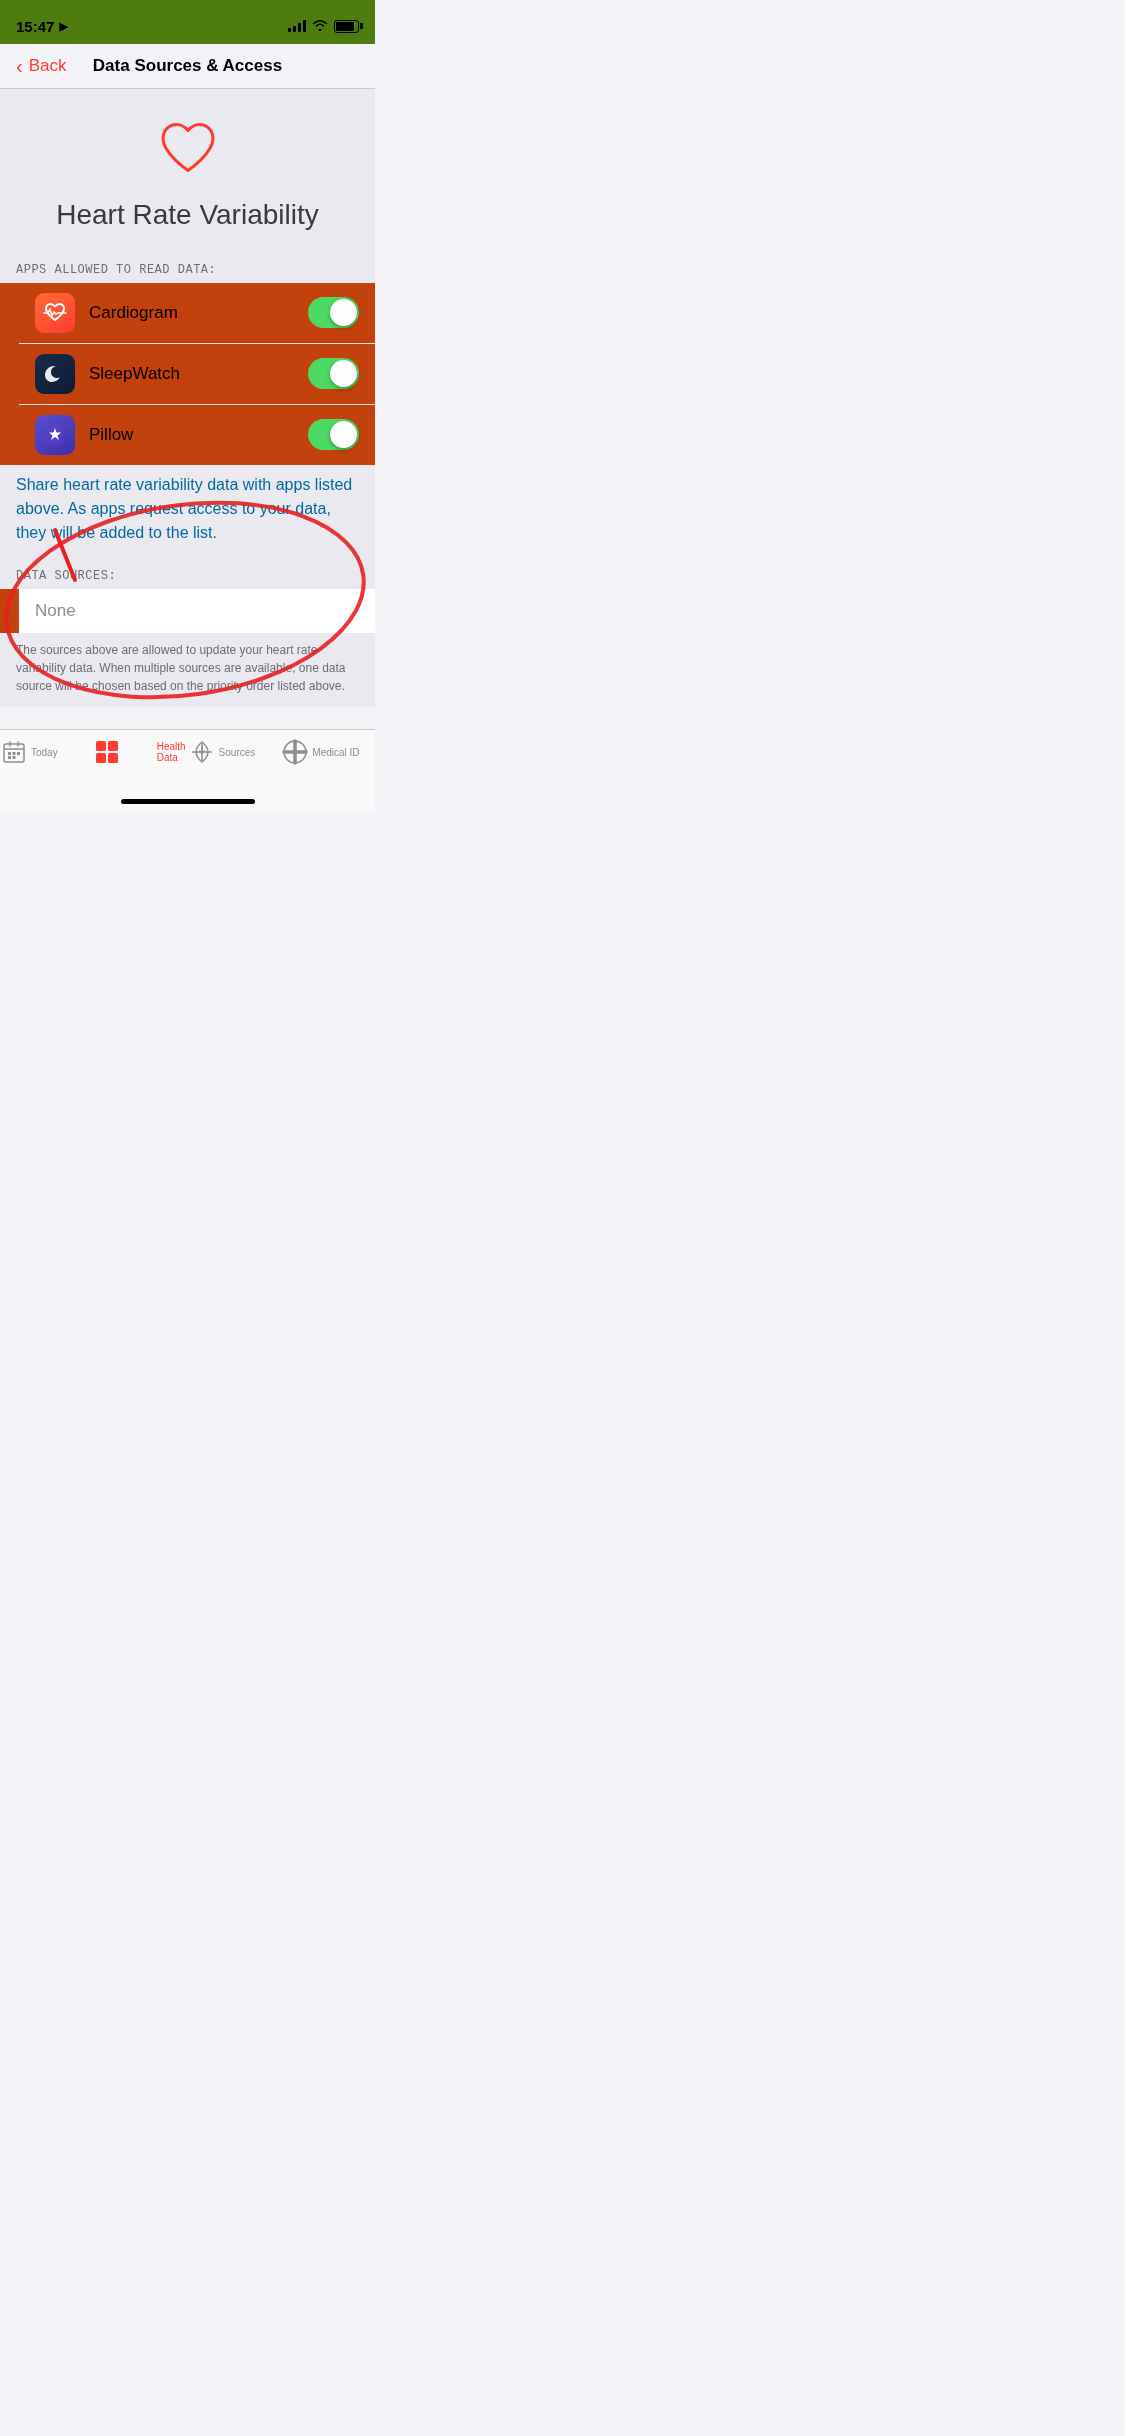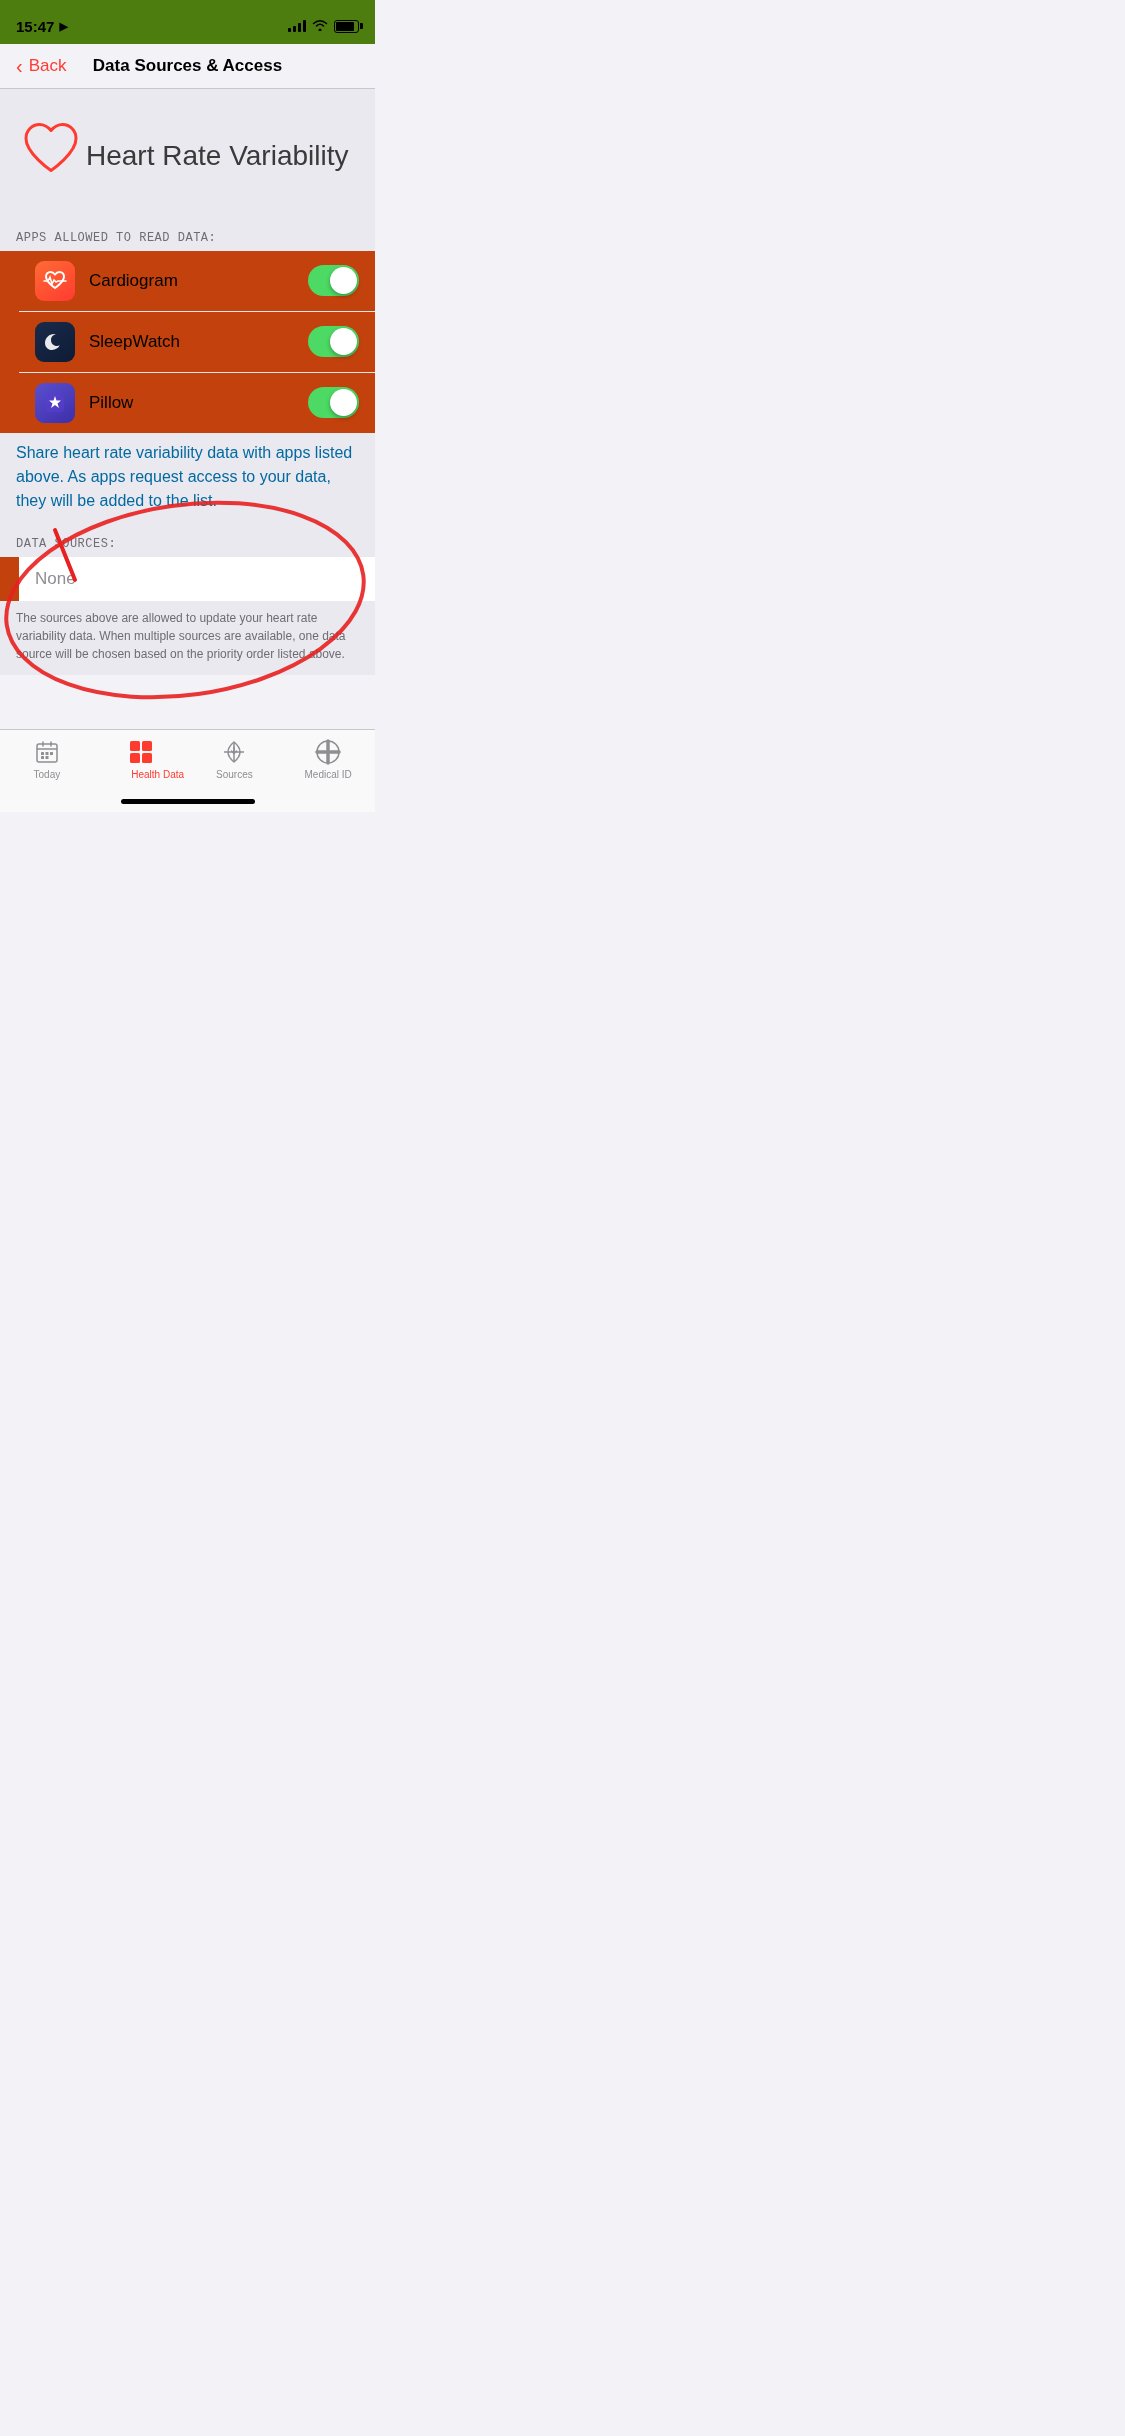--- a/index.html
+++ b/index.html
@@ -124,21 +124,21 @@
     .separator-line {
       height: 0.5px;
       background: #c8c7cc;
     }
 
     
     .hero-section {
       background: #e9e9ef;
       padding: 24px 16px 20px;
       display: flex;
-      flex-direction: row;
+      flex-direction: column;
       align-items: center;
     }
     .heart-icon-container {
       width: 70px;
       height: 70px;
       display: flex;
       align-items: center;
       justify-content: center;
       margin-bottom: 16px;
     }
@@ -273,21 +273,21 @@
       height: 83px;
       background: #f9f9f9;
       border-top: 0.5px solid #c8c7cc;
       display: flex;
       align-items: flex-start;
       padding-top: 8px;
     }
     .tab-item {
       flex: 1;
       display: flex;
-      flex-direction: column;
+      flex-direction: row;
       align-items: center;
       gap: 3px;
       cursor: pointer;
     }
     .tab-icon {
       width: 28px;
       height: 28px;
       display: flex;
       align-items: center;
       justify-content: center;

